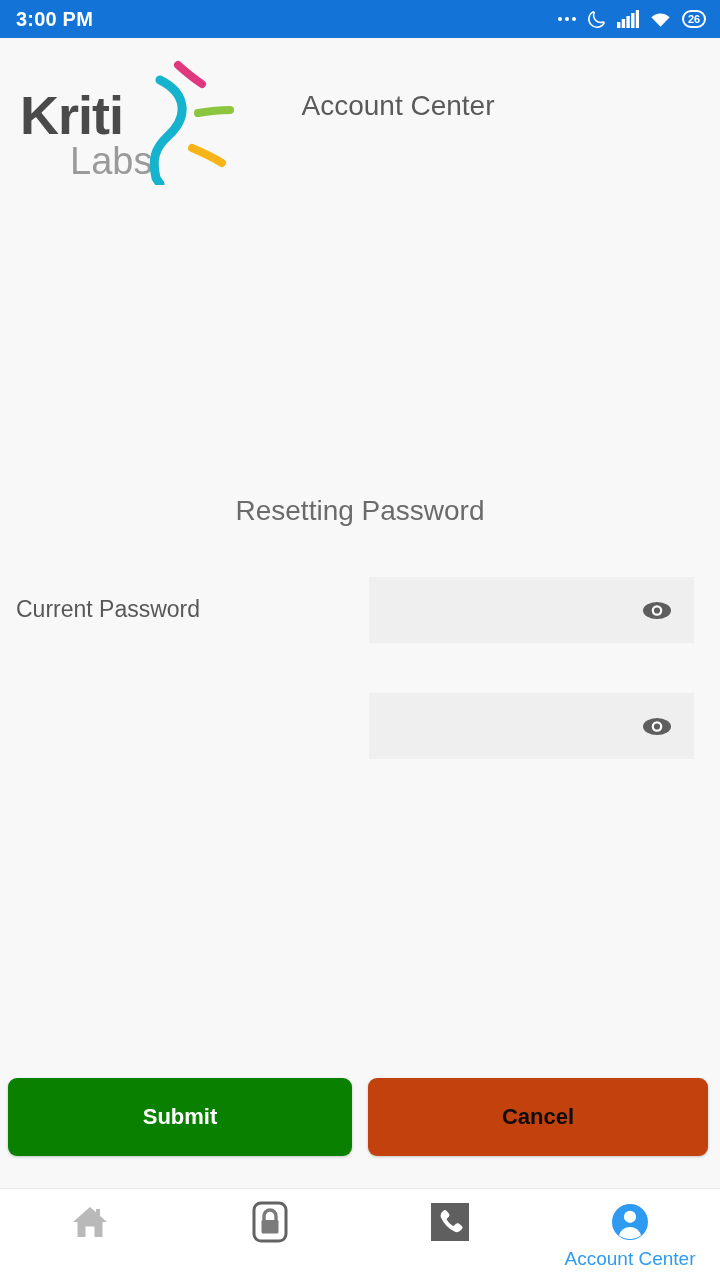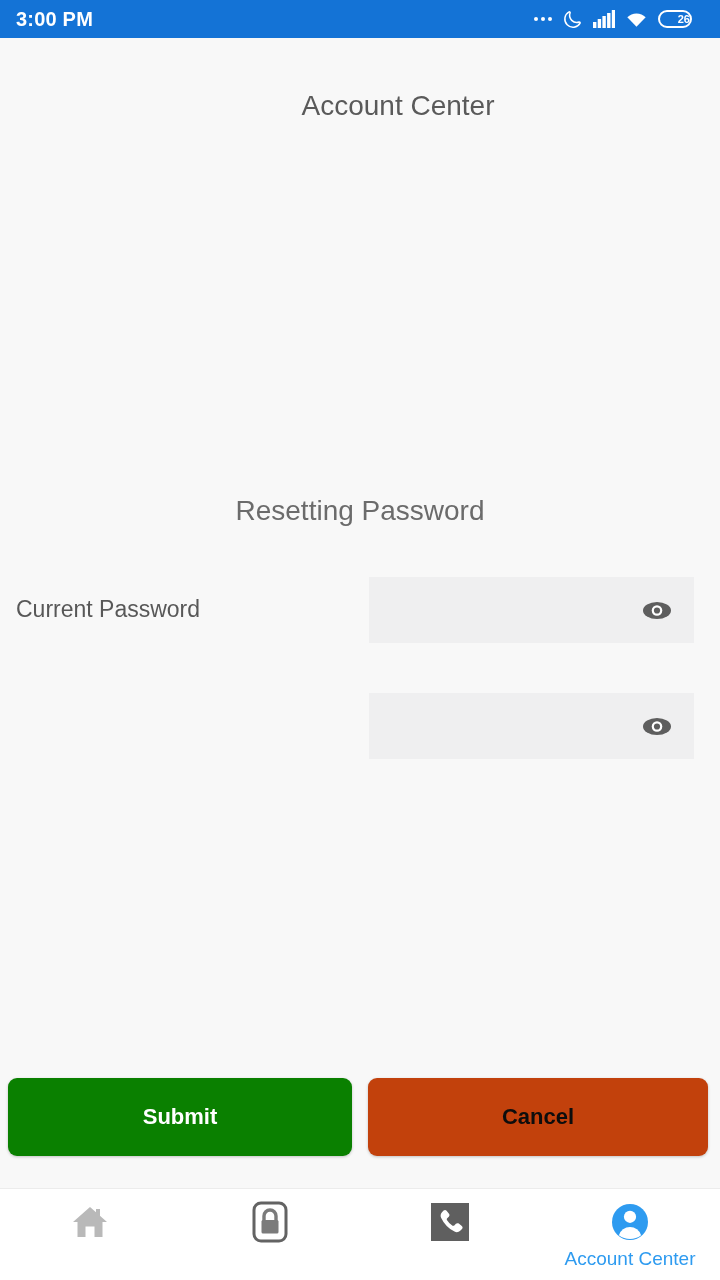--- a/index.html
+++ b/index.html
@@ -16,43 +16,43 @@
     position: relative;
   }
 
   
   .status-bar {
     height: 38px;
     background: #1473d6;
     display: flex;
     align-items: center;
     justify-content: space-between;
-    padding: 0 28px 0 16px;
+    padding: 0 14px 0 16px;
     color: #ffffff;
   }
   .status-time {
     font-size: 20px;
     font-weight: bold;
     letter-spacing: 0.2px;
   }
   .status-icons {
     display: flex;
     align-items: center;
     gap: 11px;
   }
   .si { display: flex; align-items: center; }
   .dots-icon { display: flex; gap: 3px; align-items: center; }
   .dots-icon i {
     width: 4px; height: 4px; border-radius: 50%; background: #fff; display: block;
   }
   .battery-icon {
-    width: 34px; height: 18px;
+    width: 24px; height: 18px;
     border: 2px solid #fff;
     border-radius: 9px;
-    display: flex; align-items: center; justify-content: flex-end;
+    display: flex; align-items: center; justify-content: center;
     font-size: 11px; font-weight: bold; color: #fff;
   }
 
   
   .header {
     height: 150px;
     display: flex;
     align-items: center;
     position: relative;
   }
@@ -261,20 +261,30 @@
         <path d="M12 18.5 1.2 7.4A15.2 15.2 0 0 1 22.8 7.4z" fill="#fff"></path>
       </svg>
     </span>
     <span class="si battery-icon">
       <span>26</span>
     </span>
   </div>
 </div>
 
 <div class="header">
+  <div class="logo-wrap">
+    <div class="logo-kriti">Kriti</div>
+    <div class="logo-labs">Labs</div>
+    <svg class="logo-swoosh" width="118" height="125" viewBox="0 0 118 125">
+      <path d="M34 20 C62 34 62 58 42 76 C28 89 26 100 30 118 L34 124" fill="none" stroke="#16b3cf" stroke-width="9" stroke-linecap="round"></path>
+      <path d="M52 5 C62 14 70 20 76 24" fill="none" stroke="#e0387e" stroke-width="8" stroke-linecap="round"></path>
+      <path d="M72 53 C84 51 94 50 104 50" fill="none" stroke="#8cc63e" stroke-width="8" stroke-linecap="round"></path>
+      <path d="M66 88 C78 93 88 98 96 103" fill="none" stroke="#f7b418" stroke-width="8" stroke-linecap="round"></path>
+    </svg>
+  </div>
   <div class="header-title">Account Center</div>
 </div>
 
 <div class="main">
 
   <div class="section-title">Resetting Password</div>
 
   <div class="form-rows">
 
     <div class="form-row">

